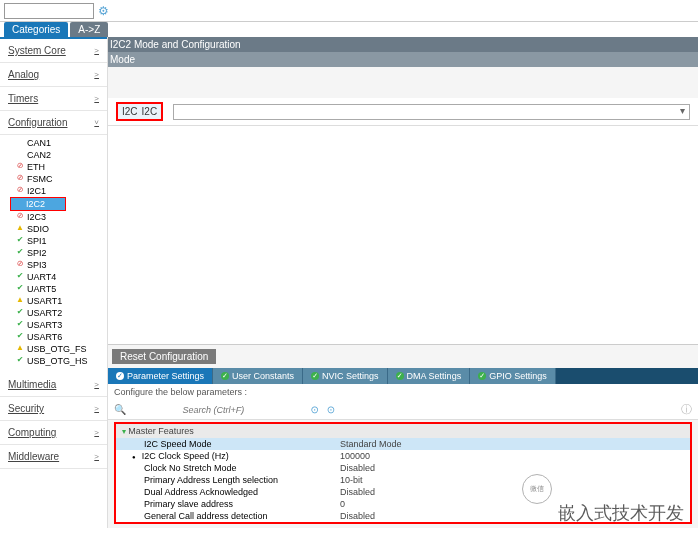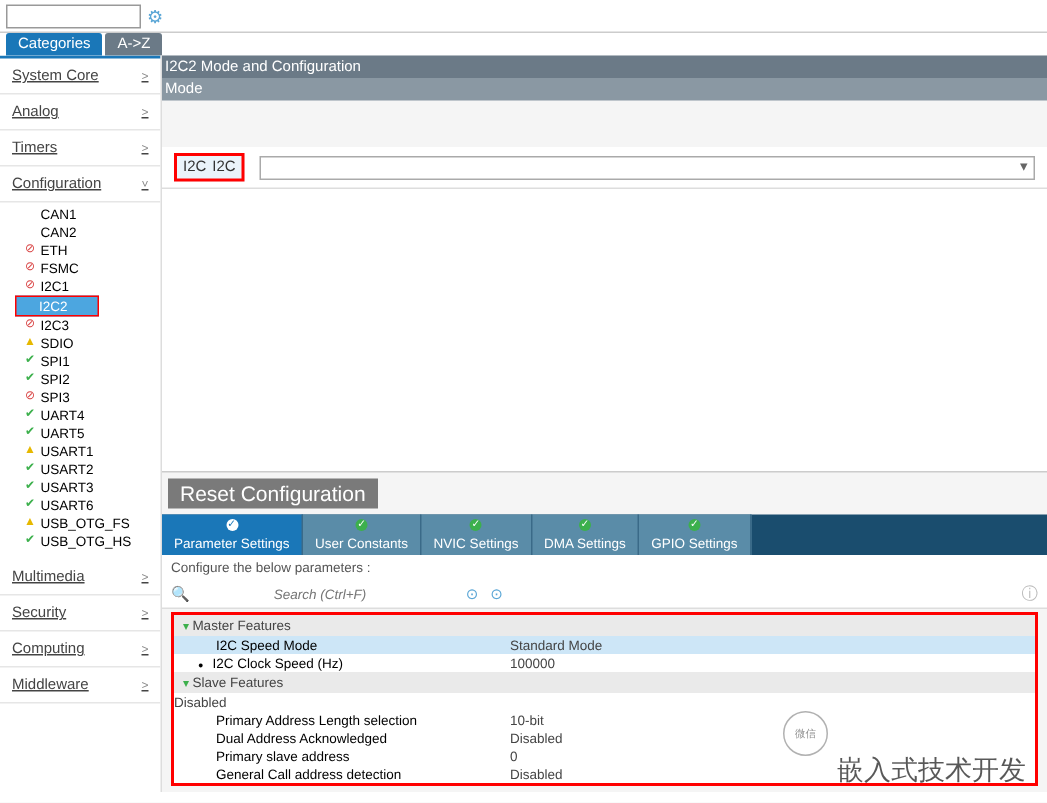--- a/index.html
+++ b/index.html
@@ -32,23 +32,23 @@
 .panel-title { background: #6b7a87; color: #fff; font-size: 10px; padding: 2px; }
 .mode-bar { padding: 4px 8px; background: #fff; border-bottom: 1px solid #ddd; display: flex; align-items: center; gap: 4px; margin-top: 31px; }
 .mode-select-wrap { border: 2px solid red; padding: 2px 4px; display: flex; align-items: center; gap: 4px; background: #eaf3fa; }
 .mode-label { font-size: 10px; color: #333; }
 .mode-dropdown { flex: 1; margin-left: 6px; height: 16px; border: 1px solid #aaa; background: #fff; position: relative; }
 .mode-dropdown::after { content: "▾"; position: absolute; right: 4px; top: 0; color: #666; }
 
 .spacer { flex: 1; background: #fff; }
 
 .config-section { border-top: 1px solid #ccc; }
-.reset-btn { margin: 4px; padding: 2px 8px; background: #7a7a7a; color: #fff; border: none; font-size: 14px; cursor: pointer; }
+.reset-btn { margin: 4px; padding: 2px 8px; background: #7a7a7a; color: #fff; border: none; font-size: 10px; cursor: pointer; }
 .config-tabs { display: flex; background: #1a4d6e; }
-.config-tab { padding: 3px 8px; font-size: 9px; color: #fff; background: #5a8ca8; border-right: 1px solid #3a6a88; cursor: pointer; display: flex; align-items: center; gap: 3px; flex-direction: column; }
+.config-tab { padding: 3px 8px; font-size: 9px; color: #fff; background: #5a8ca8; border-right: 1px solid #3a6a88; cursor: pointer; display: flex; align-items: center; gap: 3px; }
 .config-tab.active { background: #1a77b8; }
 .config-tab .dot { width: 8px; height: 8px; border-radius: 50%; background: #3cb04c; display: inline-block; font-size: 7px; line-height: 8px; text-align: center; color: #fff; }
 .config-tab.active .dot { background: #fff; color: #1a77b8; }
 .config-hint { padding: 3px 6px; font-size: 9px; color: #555; background: #fff; }
 .search-row { padding: 2px 6px; background: #fff; display: flex; align-items: center; gap: 8px; border-bottom: 1px solid #ddd; }
 .search-row .mag { color: #5aa6d6; font-size: 10px; }
 .search-row input { border: none; outline: none; font-size: 9px; color: #888; font-style: italic; width: 120px; margin-left: 48px; }
 .search-row .ctrl { color: #5aa6d6; font-size: 10px; cursor: pointer; }
 .search-row .info { margin-left: auto; color: #bbb; font-size: 11px; }
 
@@ -239,22 +239,22 @@
       <div class="params">
         <div class="param-group">Master Features</div>
         <div class="param-row selected">
           <div class="param-label">I2C Speed Mode</div>
           <div class="param-value">Standard Mode</div>
         </div>
         <div class="param-row">
           <div class="param-label"><span class="bullet">●</span><span>I2C Clock Speed (Hz)</span></div>
           <div class="param-value">100000</div>
         </div>
-        <div class="param-group">Slave Features</div>
-        <div class="param-row">
+        <div class="param-row">
+            <div class="param-label">Clock No Stretch Mode</div>
             <div class="param-value">Disabled</div>
           </div>
         <div class="param-row">
             <div class="param-label">Primary Address Length selection</div>
             <div class="param-value">10-bit</div>
           </div>
         <div class="param-row">
             <div class="param-label">Dual Address Acknowledged</div>
             <div class="param-value">Disabled</div>
           </div>

